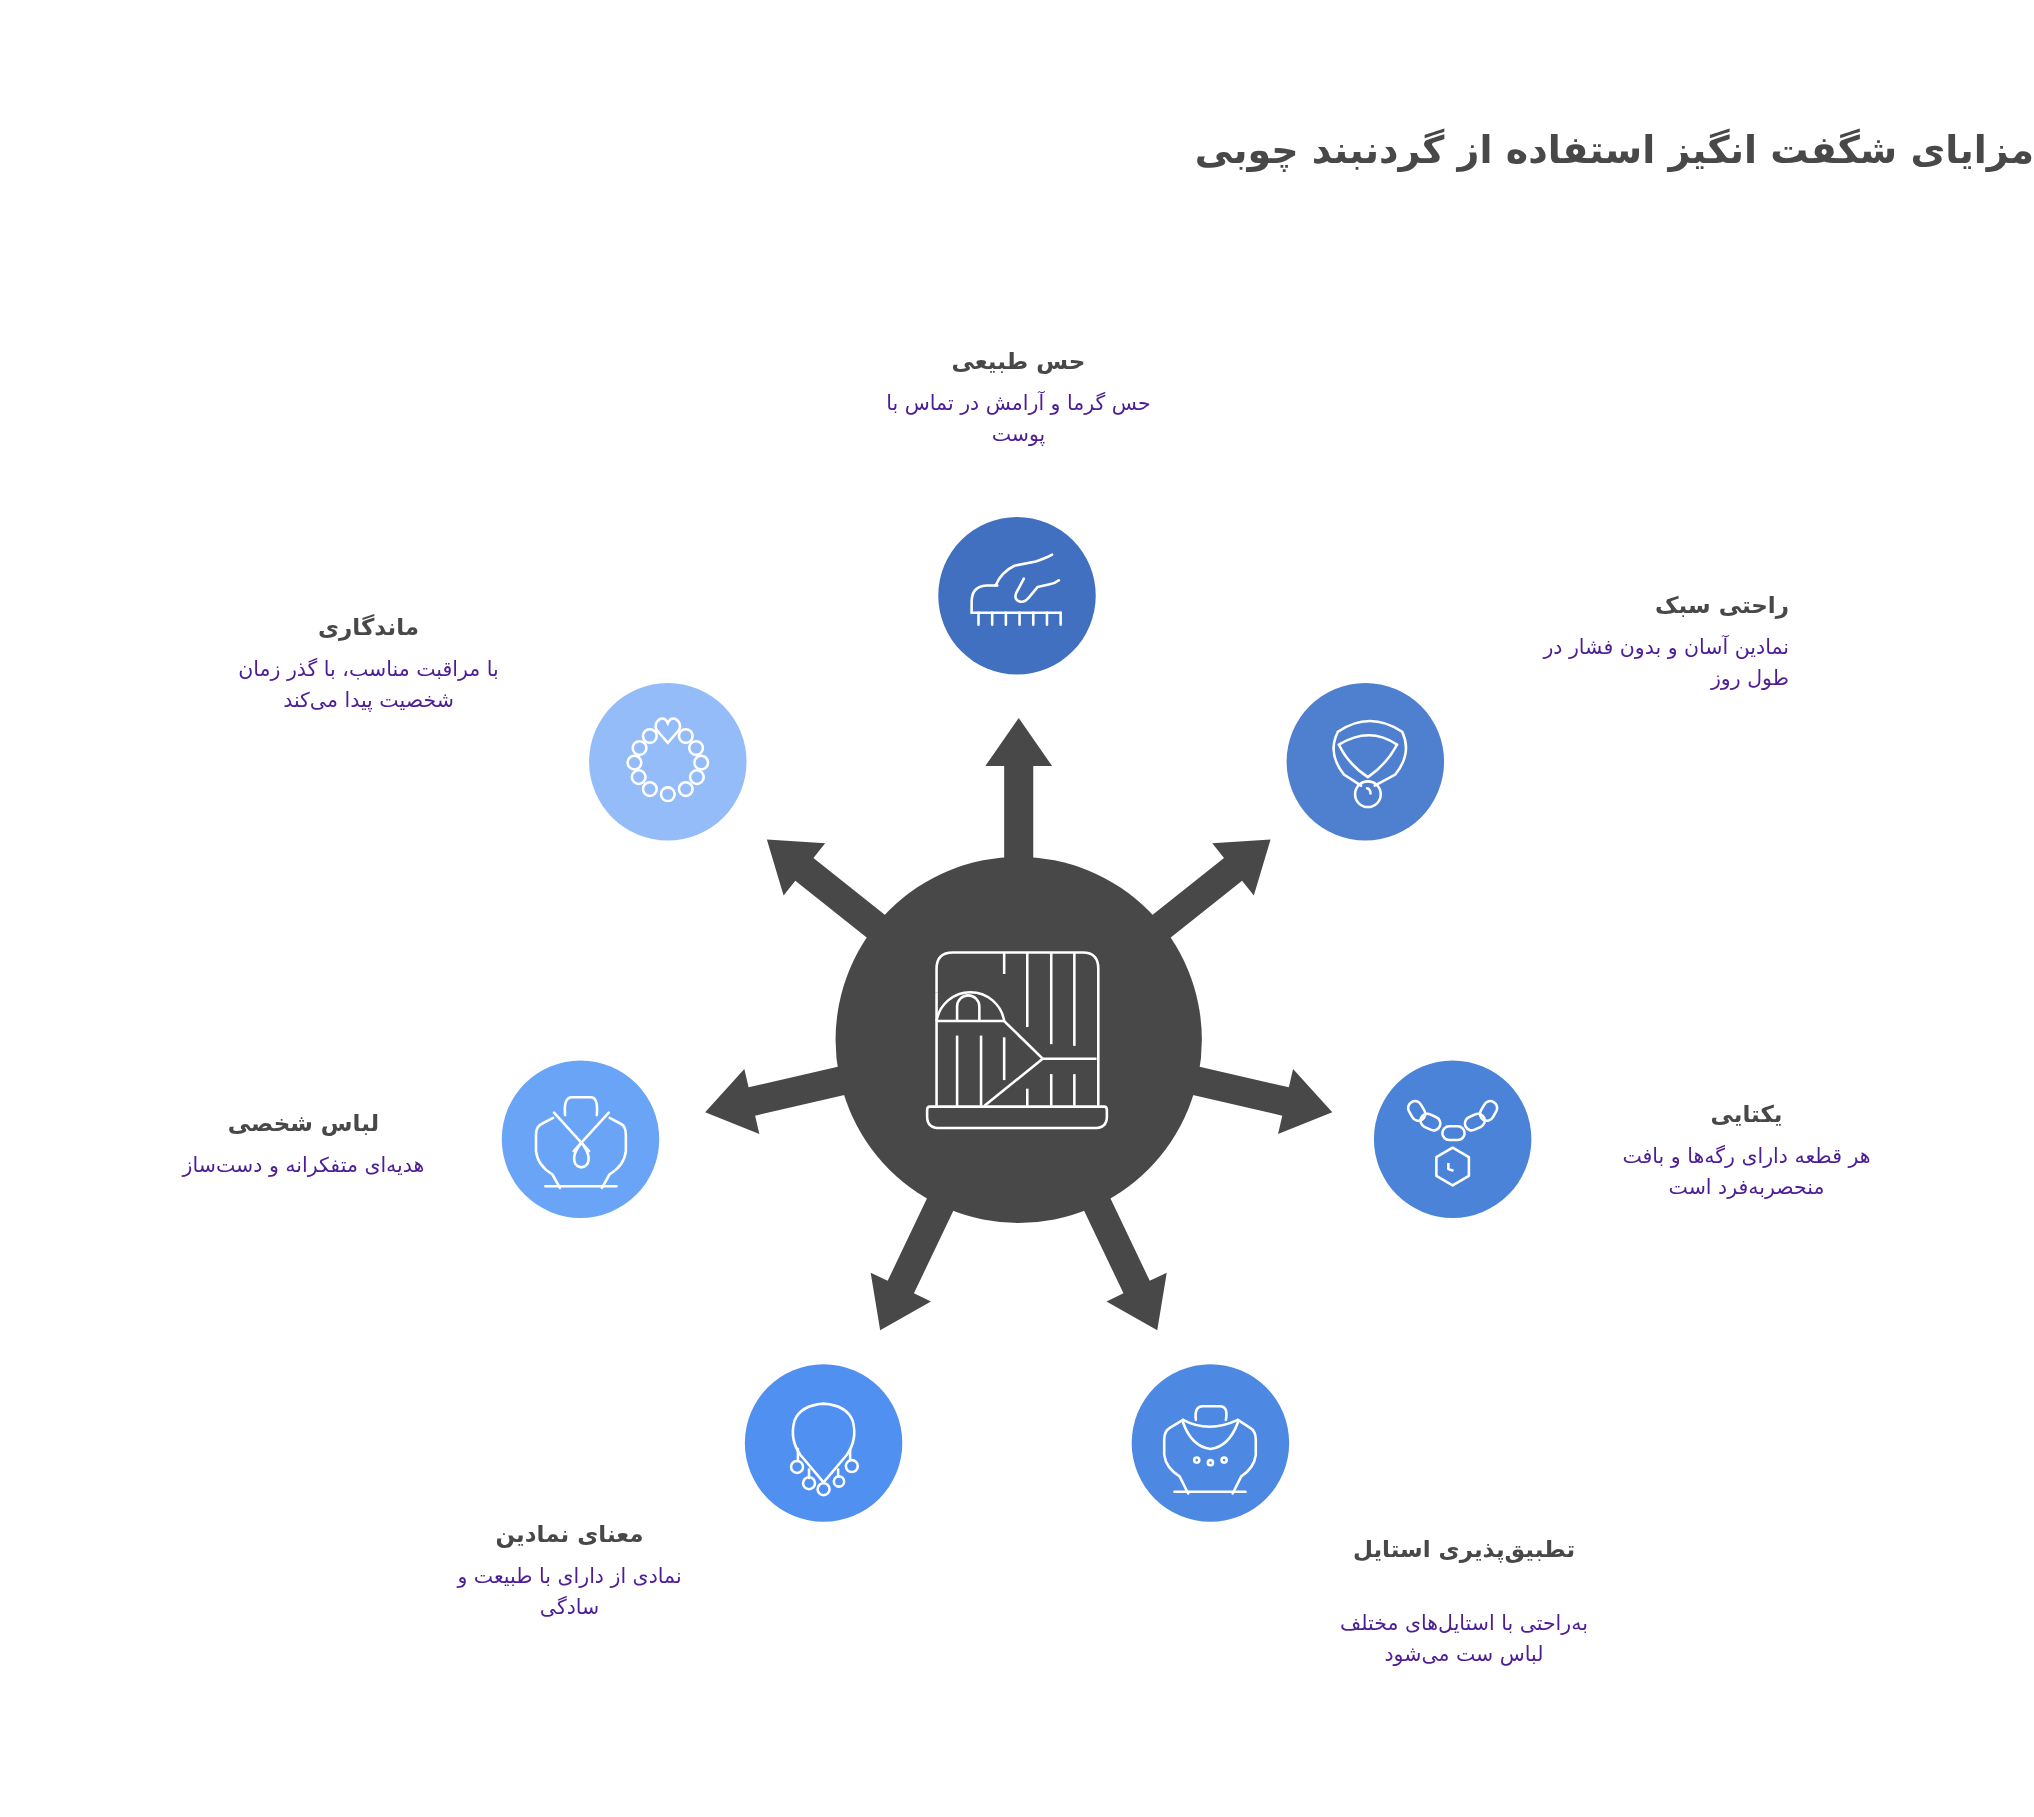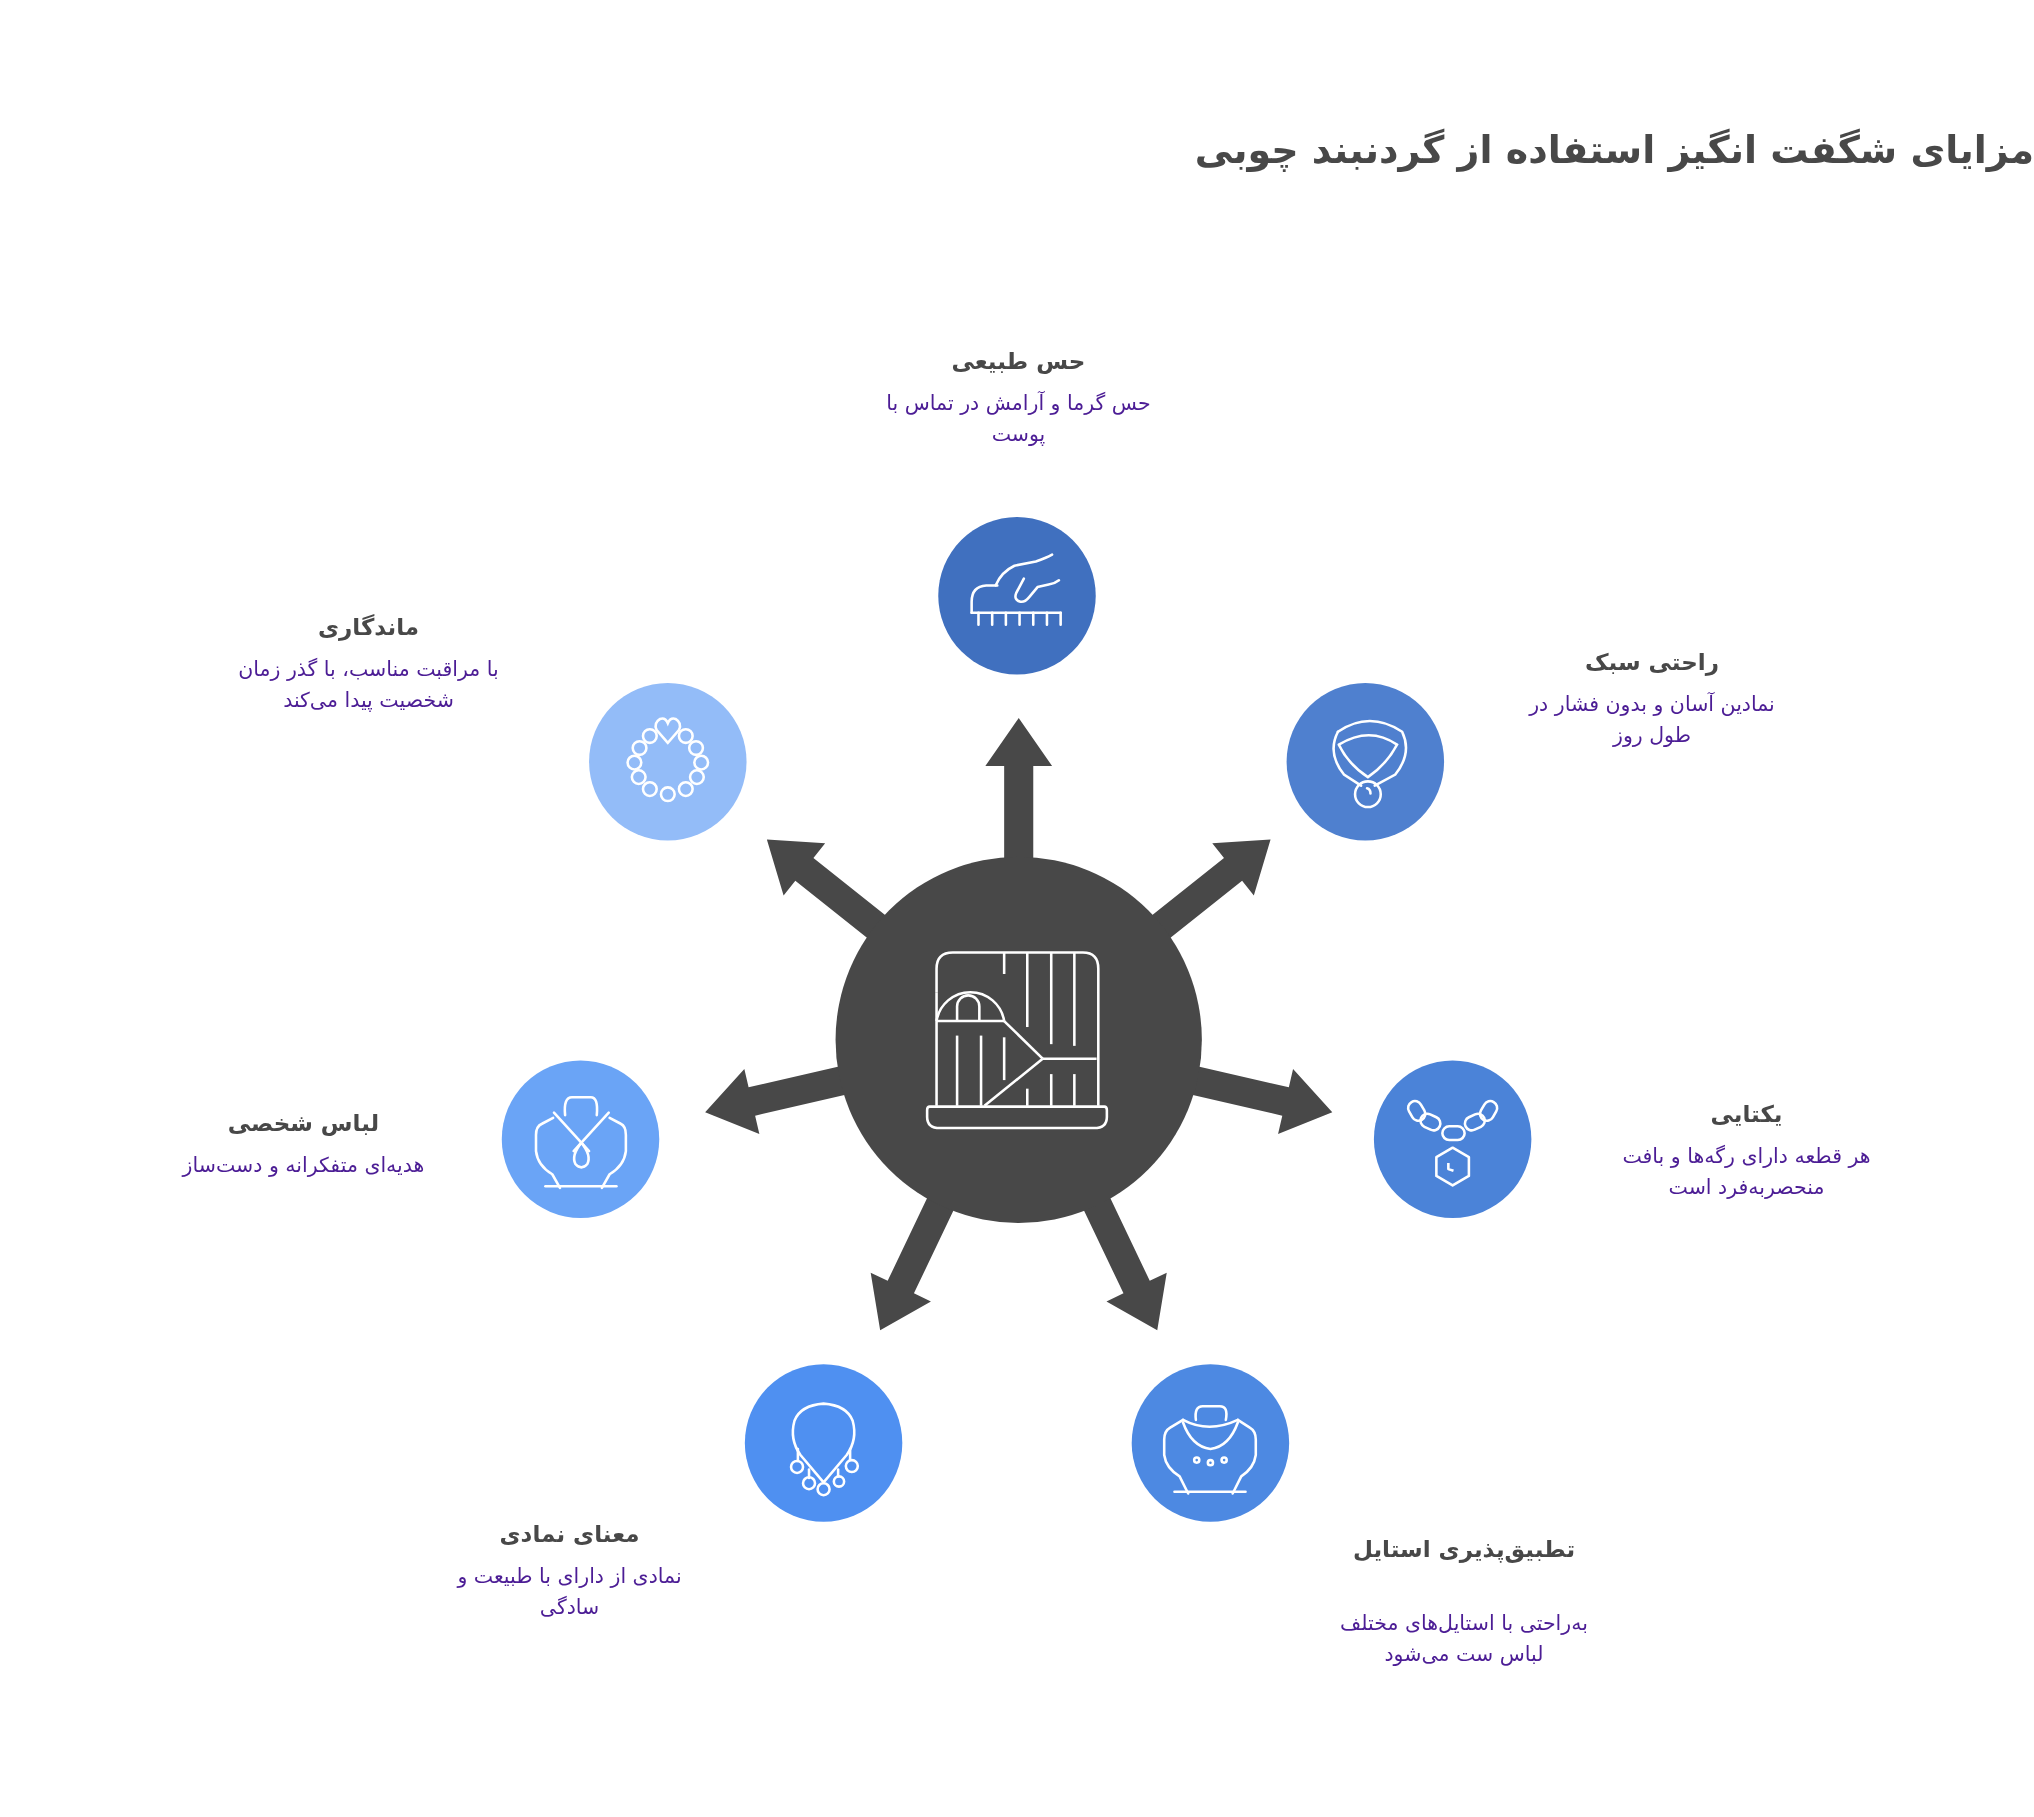--- a/index.html
+++ b/index.html
@@ -172,37 +172,37 @@
   </g>
 </svg>
 
 <div class="title">مزایای شگفت انگیز استفاده از گردنبند چوبی</div>
 
 <div class="label" style="left:873px; top:344px; width:291px;">
   <div class="head">حس طبیعی</div>
   <div class="desc">حس گرما و آرامش در تماس با پوست</div>
 </div>
 
-<div class="label" style="left:1515px; top:645px; width:274px;">
+<div class="label" style="left:1515px; top:588px; width:274px;text-align:right;">
   <div class="head">راحتی سبک</div>
   <div class="desc">نمادین آسان و بدون فشار در طول روز</div>
 </div>
 
 <div class="label" style="left:1601px; top:1097px; width:291px;">
   <div class="head">یکتایی</div>
   <div class="desc">هر قطعه دارای رگه‌ها و بافت منحصربه‌فرد است</div>
 </div>
 
 <div class="label" style="left:1327px; top:1532px; width:274px;">
   <div class="head">تطبیق‌پذیری استایل</div>
   <div class="desc" style="margin-top:42px;">به‌راحتی با استایل‌های مختلف لباس ست می‌شود</div>
 </div>
 
 <div class="label" style="left:437px; top:1517px; width:265px;">
-  <div class="head">معنای نمادی</div>
+  <div class="head">معنای نمادین</div>
   <div class="desc">نمادی از دارای با طبیعت و سادگی</div>
 </div>
 
 <div class="label" style="left:171px; top:1106px; width:265px;">
   <div class="head">لباس شخصی</div>
   <div class="desc">هدیه‌ای متفکرانه و دست‌ساز</div>
 </div>
 
 <div class="label" style="left:227px; top:610px; width:283px;">
   <div class="head">ماندگاری</div>

